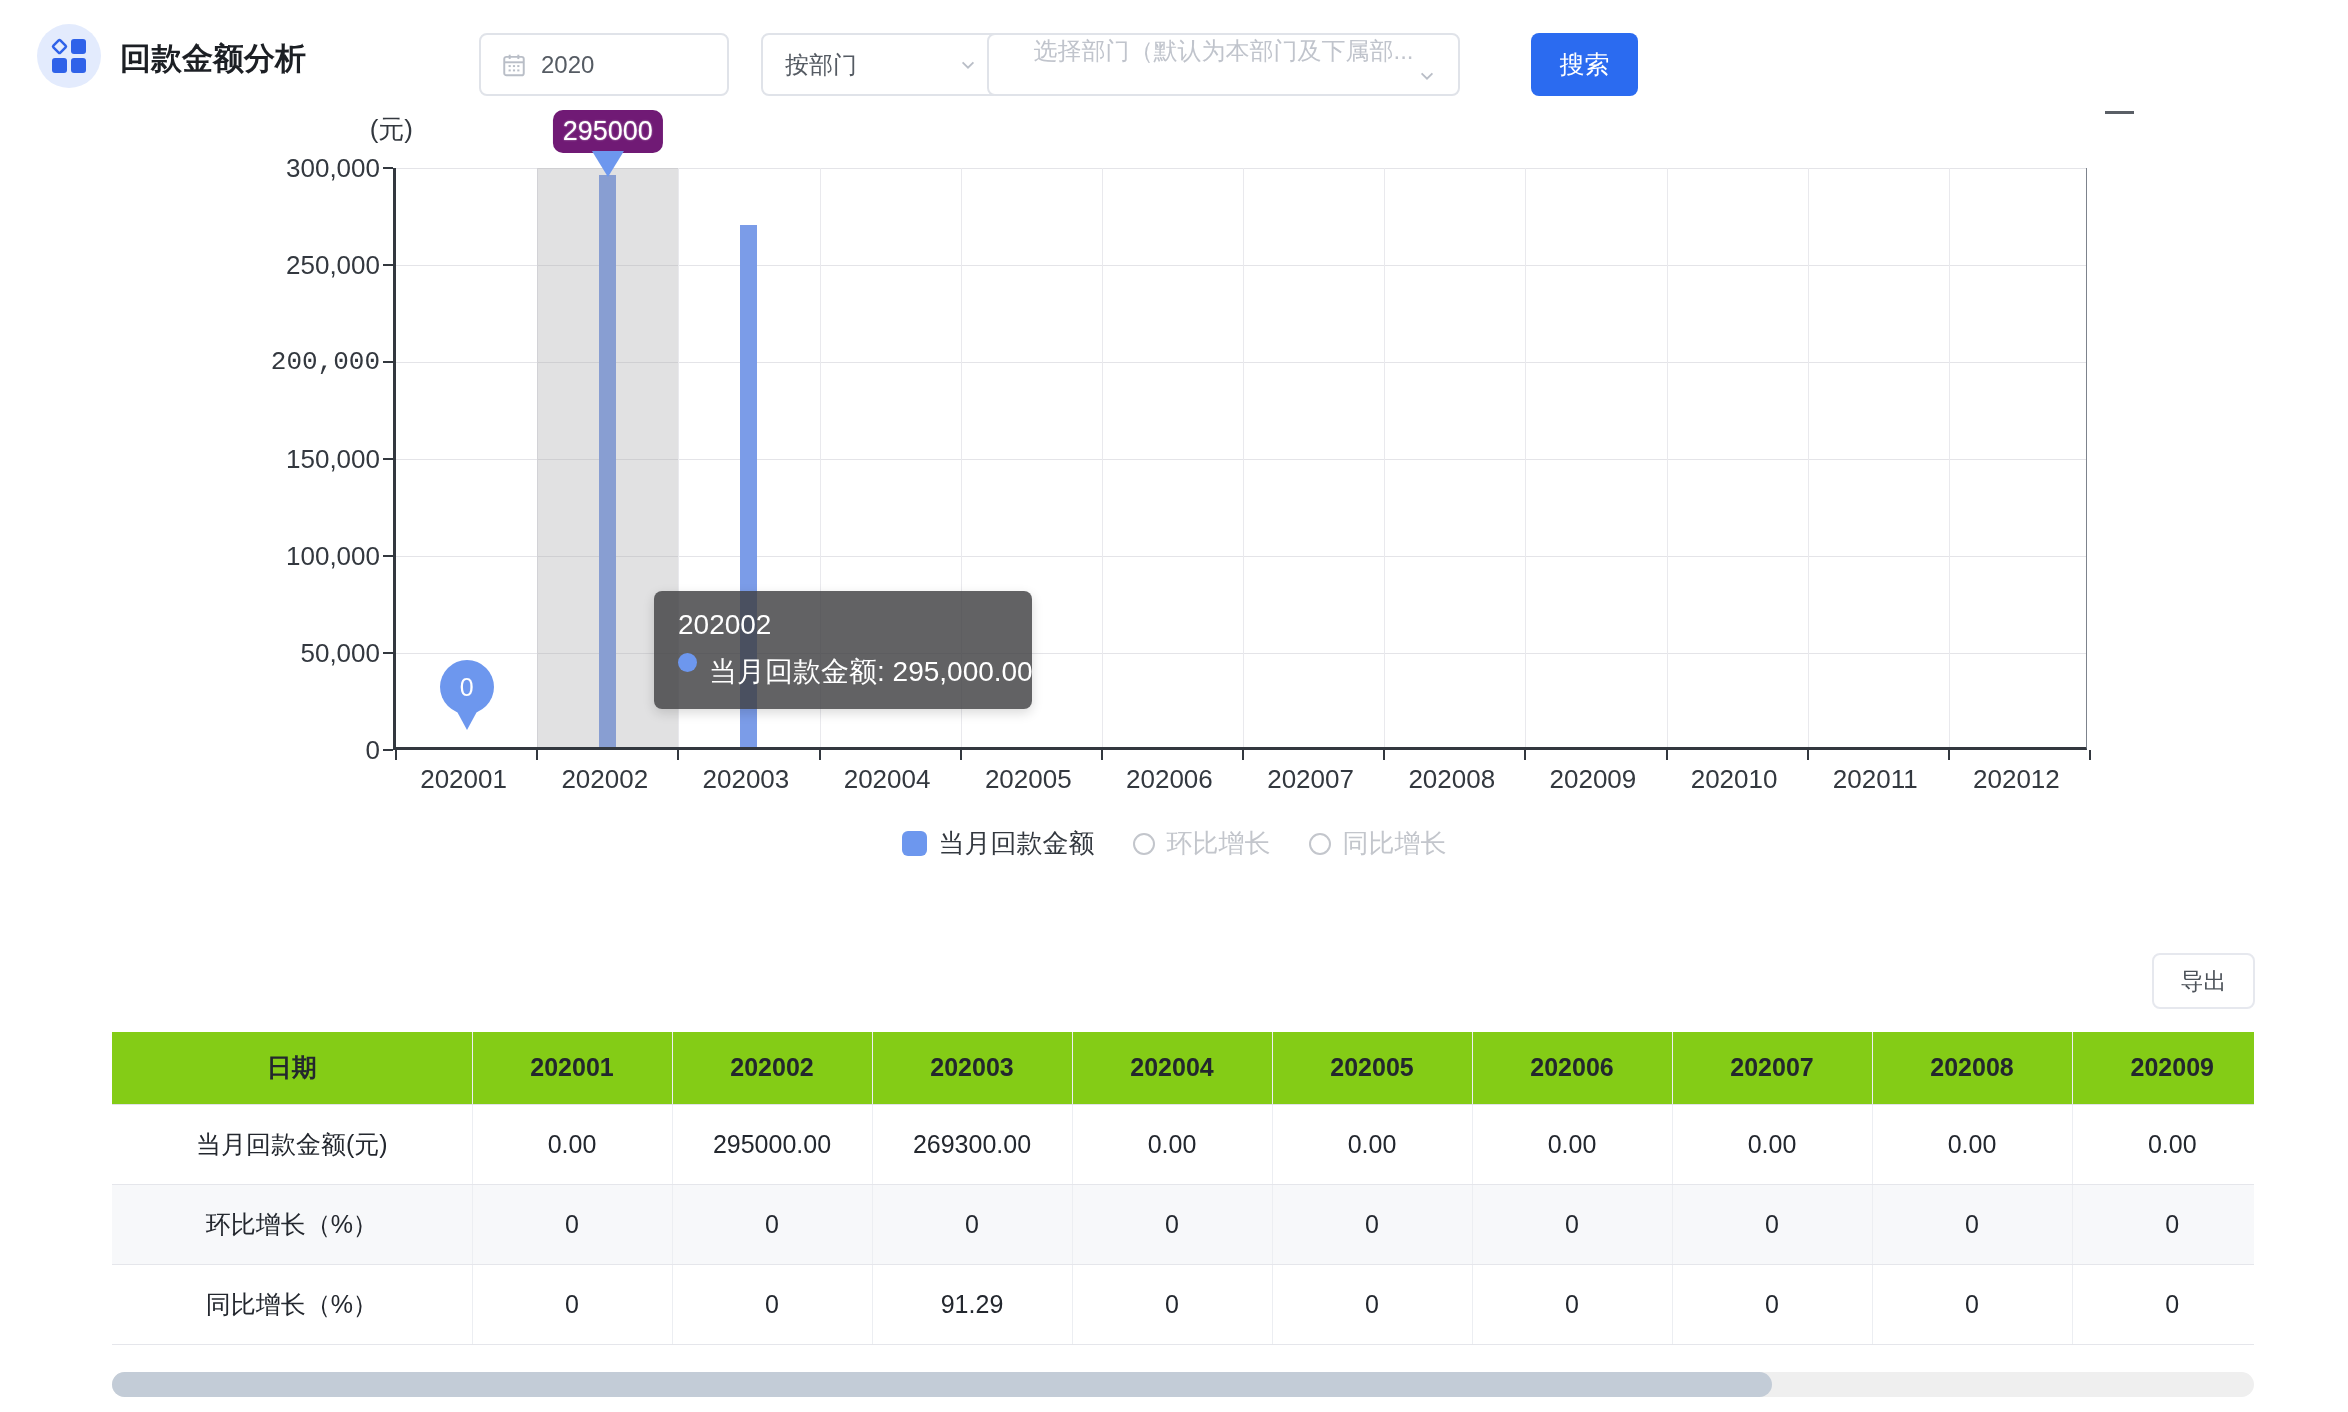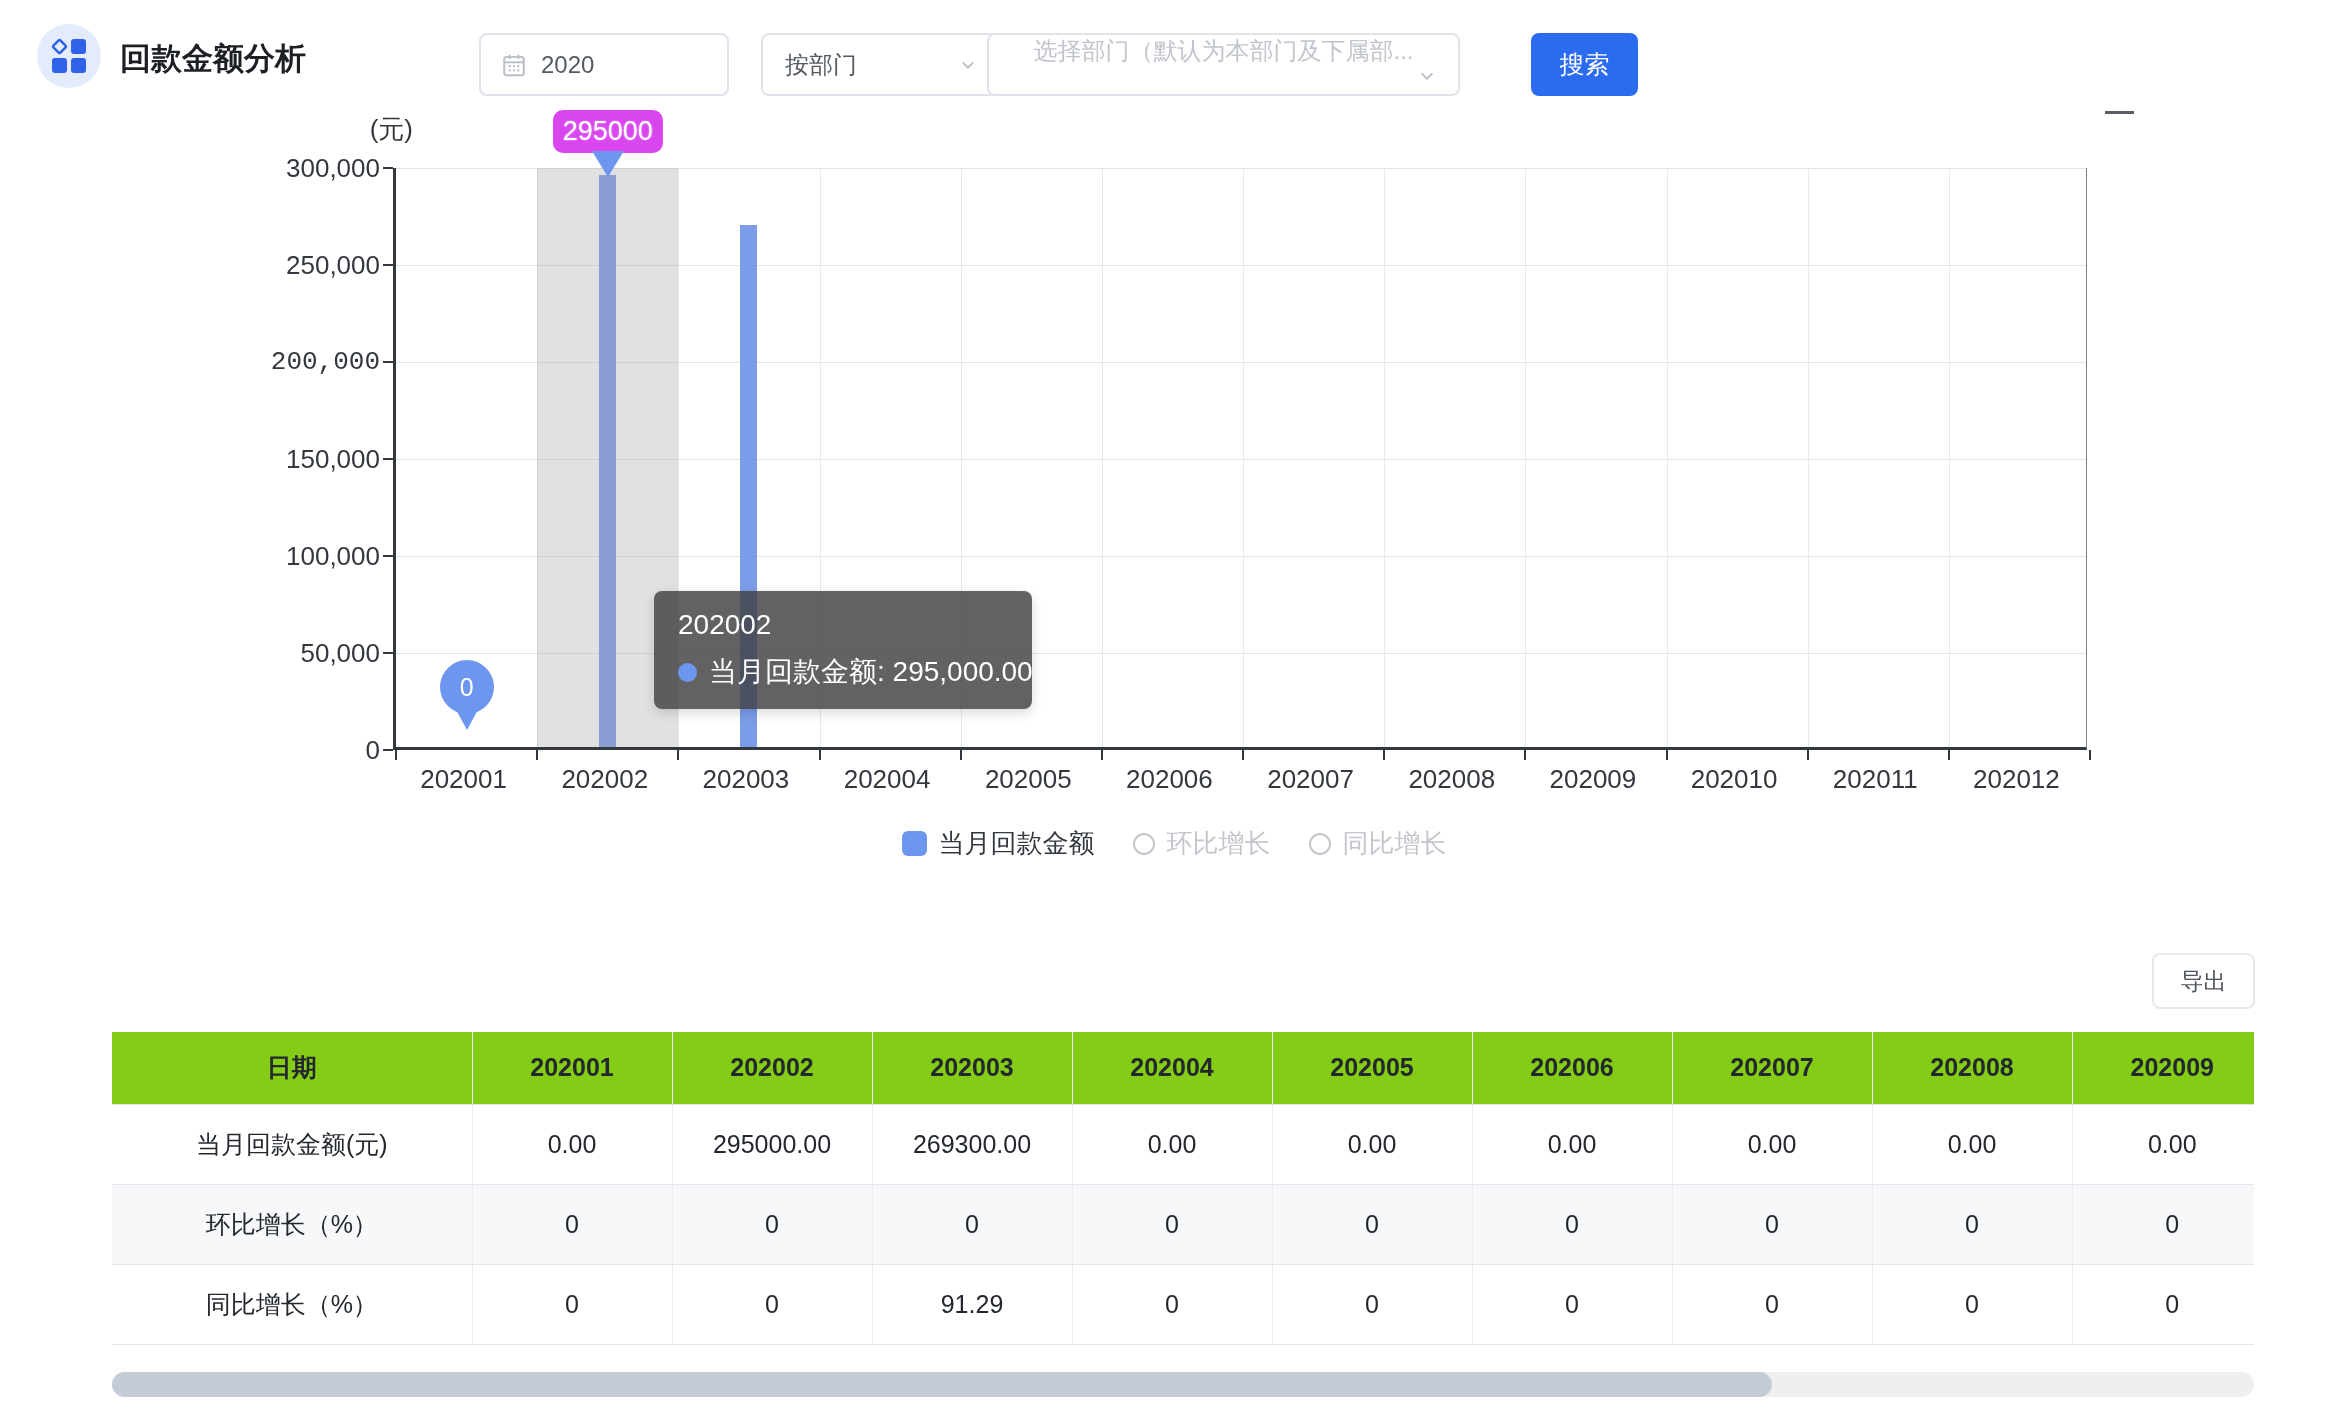--- a/index.html
+++ b/index.html
@@ -43,29 +43,29 @@
   .x-tick { position:absolute; bottom:-13px; width:2px; height:10px; background:#33383f; }
   .y-label { position:absolute; right:407px; width:200px; text-align:right; font-size:26px; color:#33383f; transform:translateY(-50%); }
   .x-label { position:absolute; top:764px; width:142px; text-align:center; font-size:26px; color:#33383f; }
 
   .pin-zero { position:absolute; z-index:4; width:54px; transform:translateX(-50%); }
   .pin-zero .ball { width:54px; height:54px; border-radius:50%; background:#6D97EE; color:#fff;
     font-size:25px; display:flex; align-items:center; justify-content:center; }
   .pin-zero .tail { width:0; height:0; margin:-8px auto 0; border-left:13px solid transparent;
     border-right:13px solid transparent; border-top:24px solid #6D97EE; }
   .pin-max { position:absolute; z-index:4; transform:translateX(-50%); text-align:center; }
-  .pin-max .box { min-width:98px; padding:6px 10px; background:#d946ef; border-radius:10px;
+  .pin-max .box { min-width:98px; padding:6px 10px; background:#701a75; border-radius:10px;
     color:#fff; font-size:27px; text-shadow:0 0 2px rgba(255,255,255,0.6); }
   .pin-max .tail { width:0; height:0; margin:-2px auto 0; border-left:16px solid transparent;
     border-right:16px solid transparent; border-top:26px solid #6D97EE; }
 
   .tooltip { position:absolute; left:258px; top:423px; z-index:5; width:378px; padding:18px 24px;
     background:rgba(64,64,66,0.82); border-radius:8px; color:#fff; box-shadow:0 4px 12px rgba(0,0,0,0.15); }
   .tooltip .tt-title { font-size:28px; margin-bottom:12px; }
-  .tooltip .tt-line { display:flex; align-items:center; font-size:28px; white-space:nowrap; }
+  .tooltip .tt-line { display:flex; align-items:flex-start; font-size:28px; white-space:nowrap; }
   .tooltip .tt-dot { width:19px; height:19px; border-radius:50%; background:#6D97EE; margin-right:12px; flex:0 0 auto; }
 
   .legend { position:absolute; left:0; top:826px; width:2348px; display:flex; justify-content:center; gap:38px; }
   .legend-item { display:flex; align-items:center; gap:12px; cursor:pointer; }
   .legend-item .sq { width:25px; height:25px; border-radius:6px; background:#6D97EE; }
   .legend-item .cir { width:22px; height:22px; border-radius:50%; border:2px solid #c3c6cc; background:#fff; }
   .legend-item .lg-label { font-size:26px; color:#33383f; }
   .legend-item.inactive .lg-label { color:#c3c6cc; }
 
   

